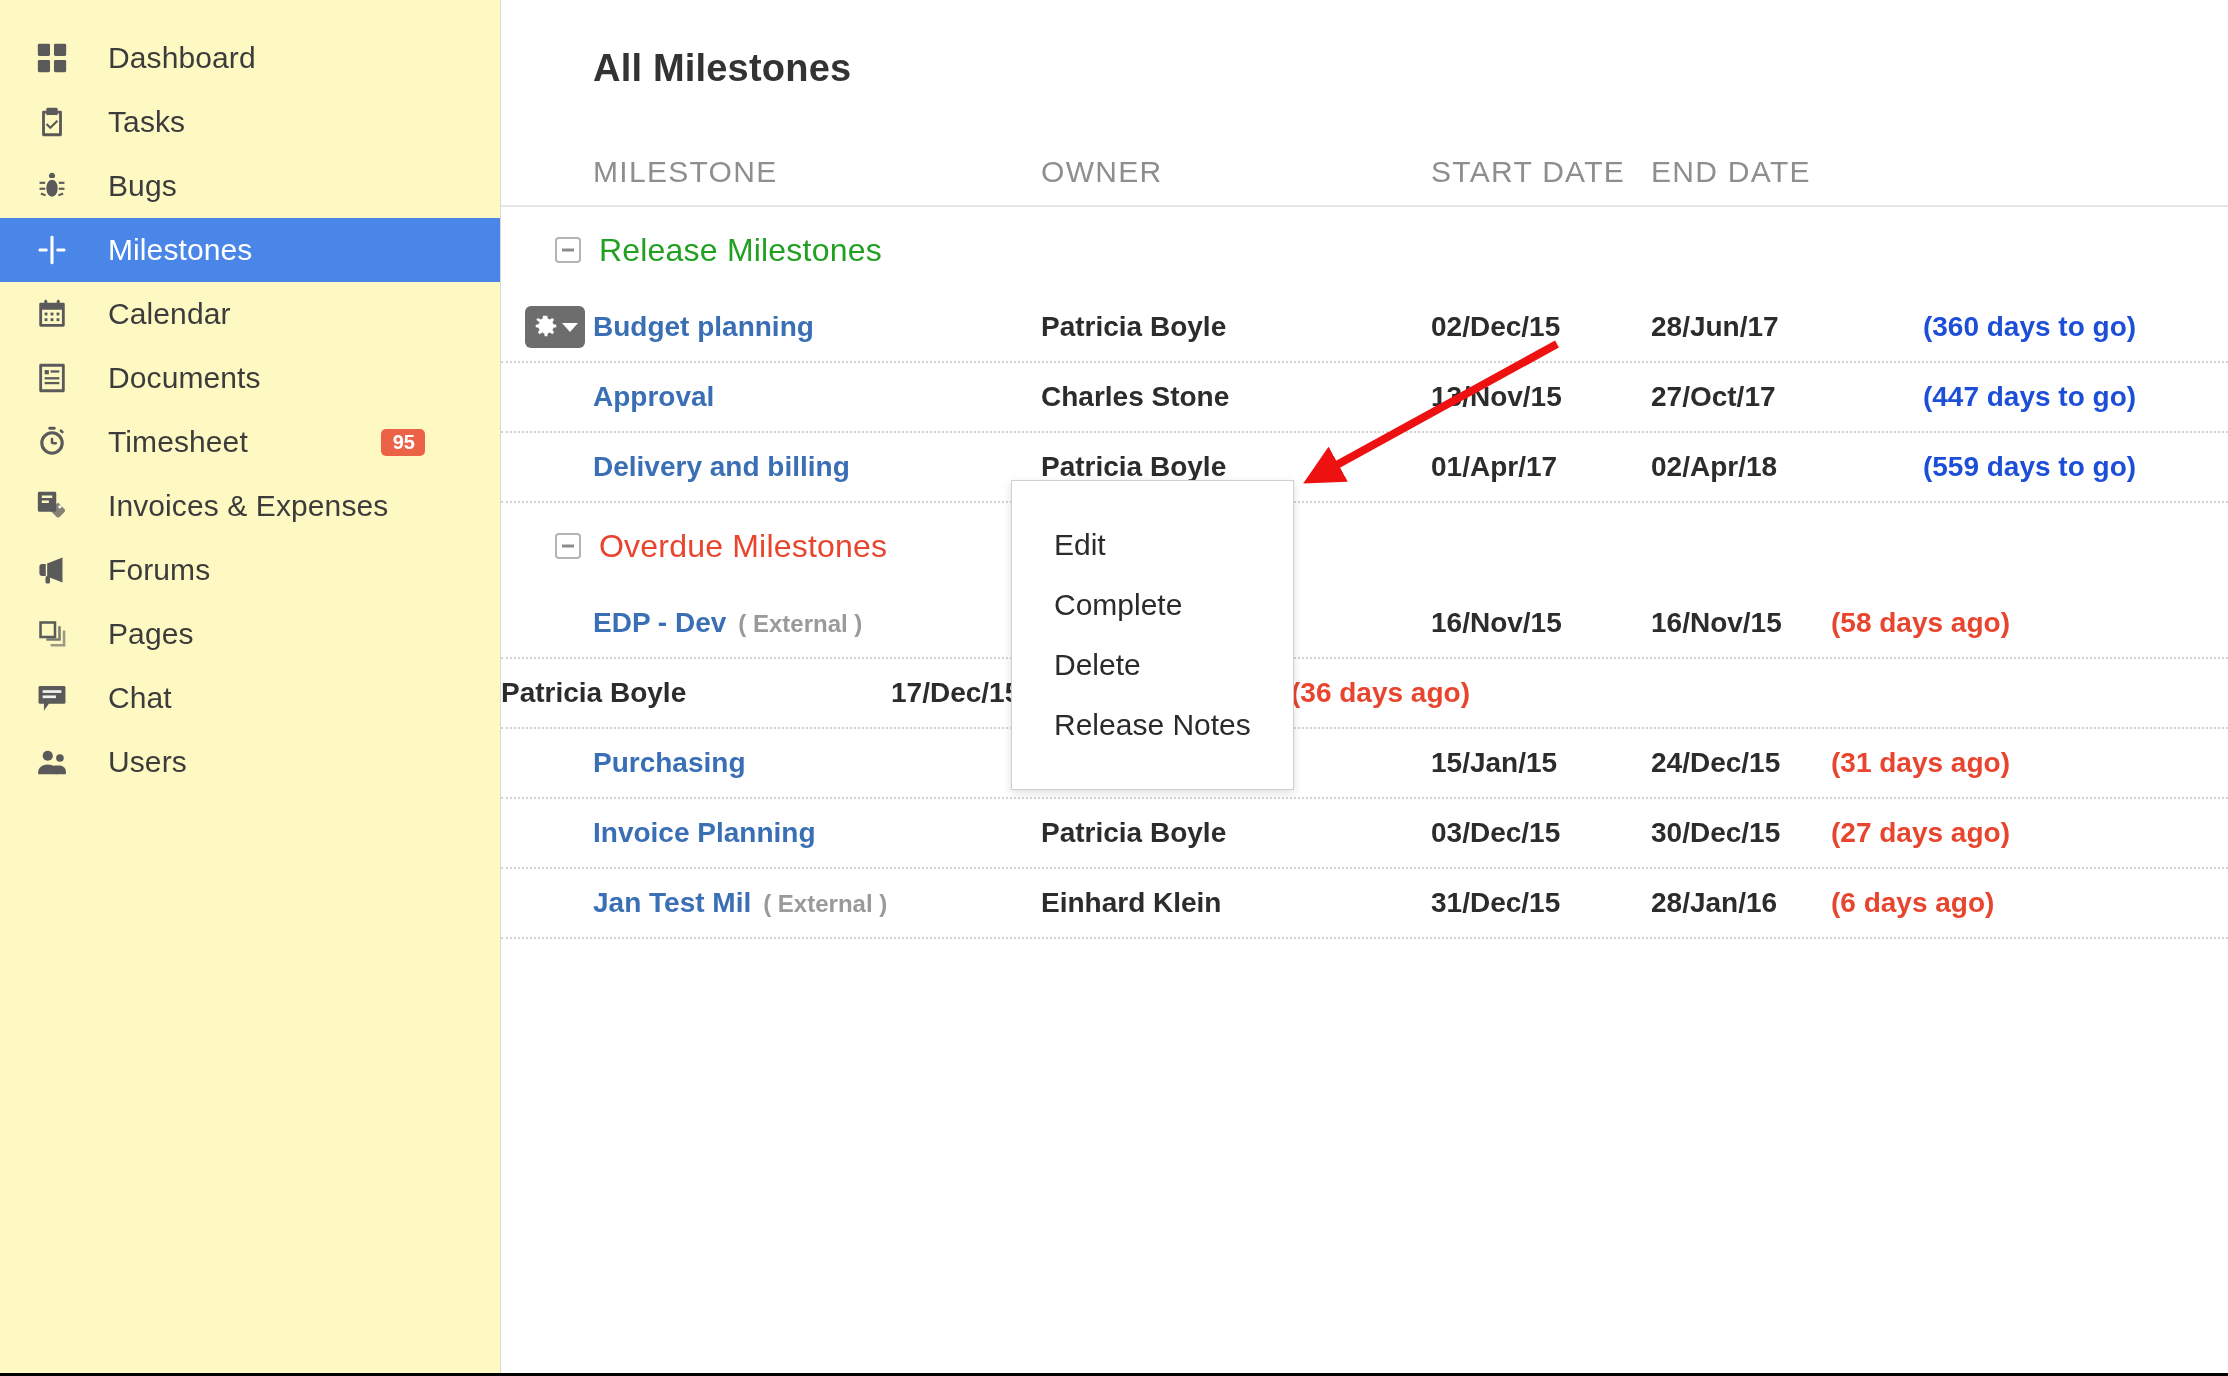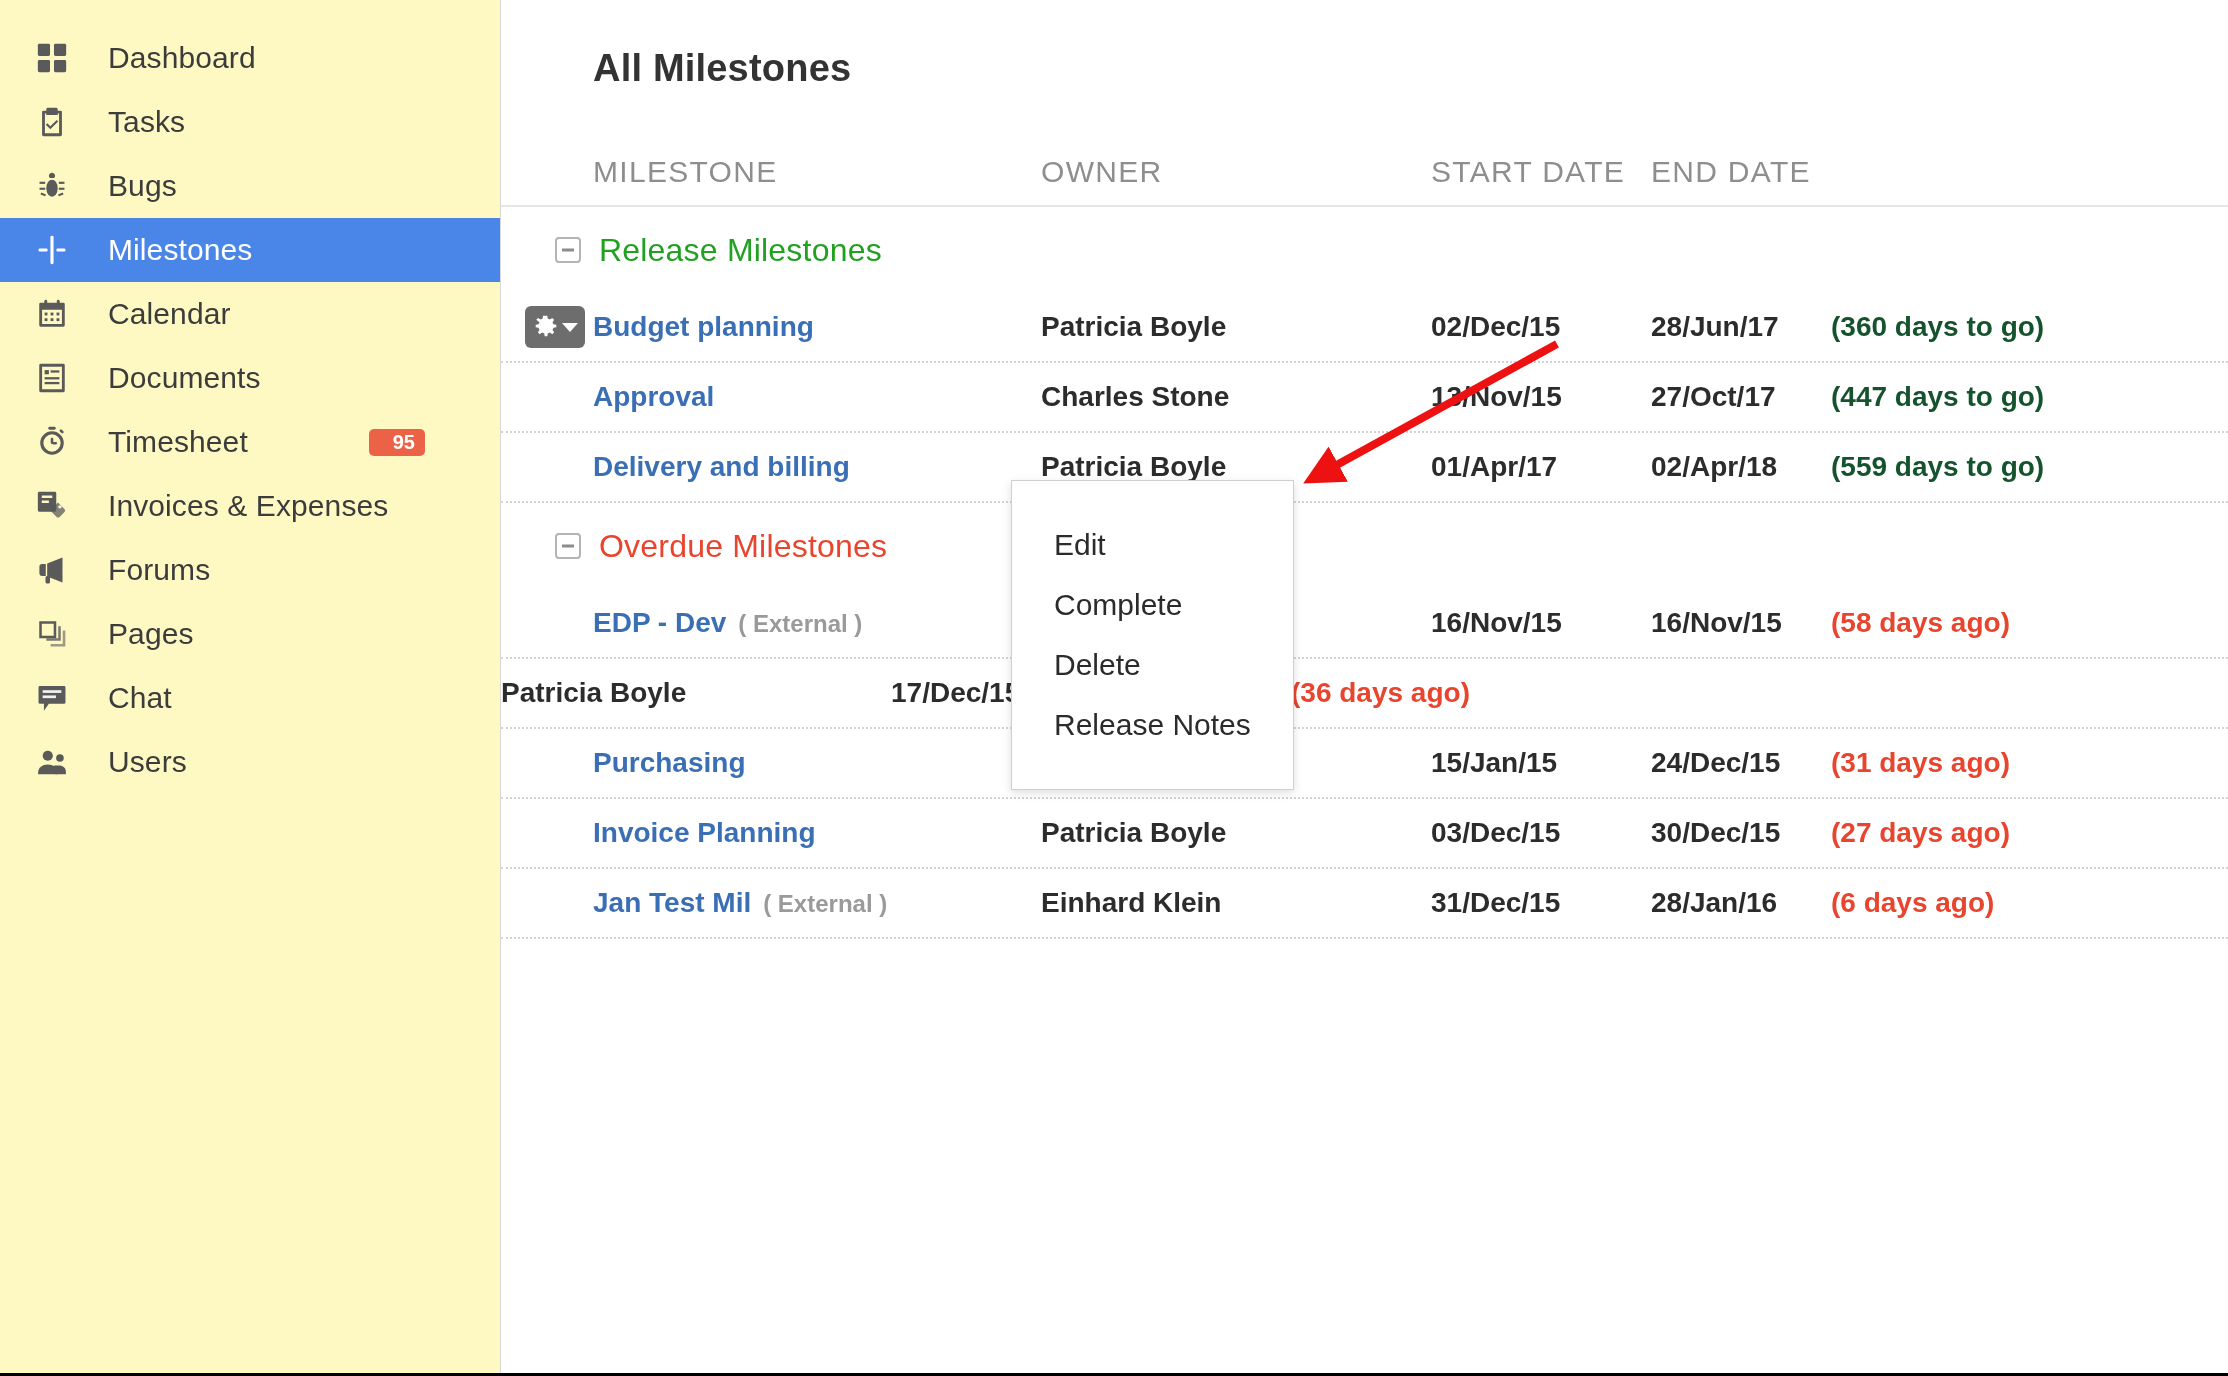--- a/index.html
+++ b/index.html
@@ -55,21 +55,21 @@
   }
   .nav-item.active .nav-label { color: #ffffff; font-weight: 500; }
   .nav-badge {
     position: absolute;
     right: 75px;
     background: #ec6246;
     color: #ffffff;
     font-size: 20px;
     font-weight: bold;
     border-radius: 5px;
-    padding: 3px 10px 4px 24px;
+    padding: 3px 10px 4px 12px;
     line-height: 1;
   }
 
   
   .main {
     flex: 1;
     height: 100%;
     background: #ffffff;
     position: relative;
     overflow: hidden;
@@ -132,21 +132,21 @@
   .row {
     display: flex;
     align-items: center;
     height: 70px;
     border-bottom: 2px dotted #d2d2d2;
     position: relative;
   }
   .cell { font-size: 28px; color: #2c2c2c; white-space: nowrap; font-weight: bold; }
   .cell.name { color: #3a6fb5; }
   .cell.external { color: #9a9a9a; font-size: 24px; margin-left: 12px; }
-  .rel-green { color: #14532d; }
+  .rel-green { color: #1d4ed8; text-align: center; }
   .rel-red   { color: #e8442e; }
 
   .name-cell { display: flex; align-items: baseline; }
 
   
   .gear-btn {
     position: absolute;
     left: 24px;
     top: 50%;
     transform: translateY(-50%);

